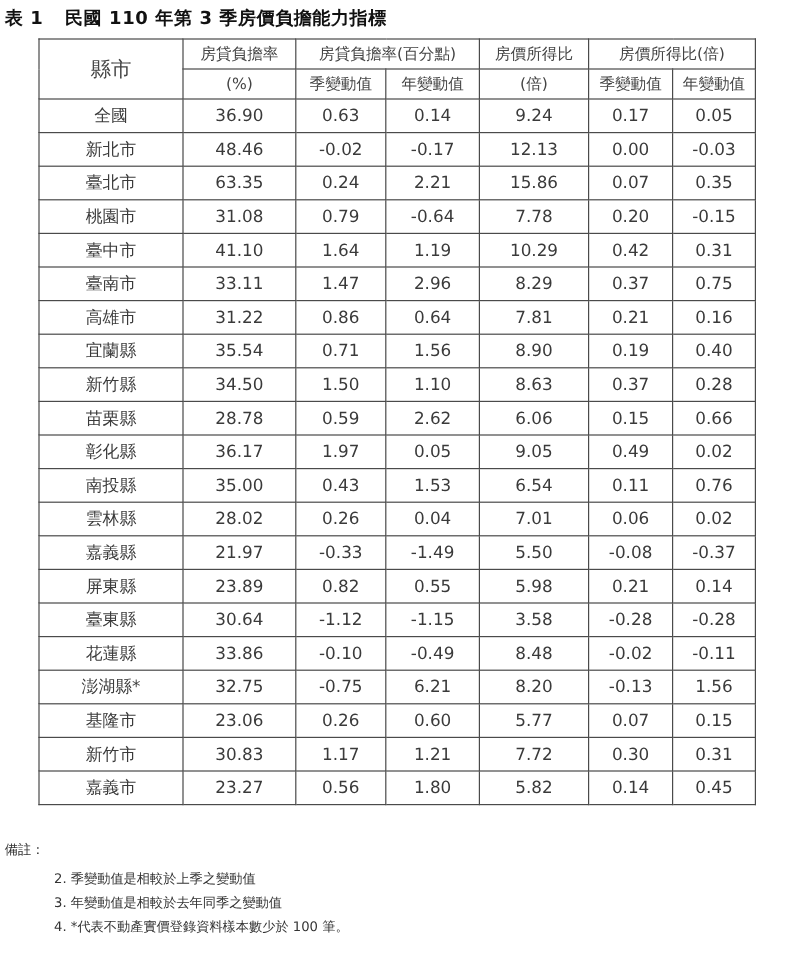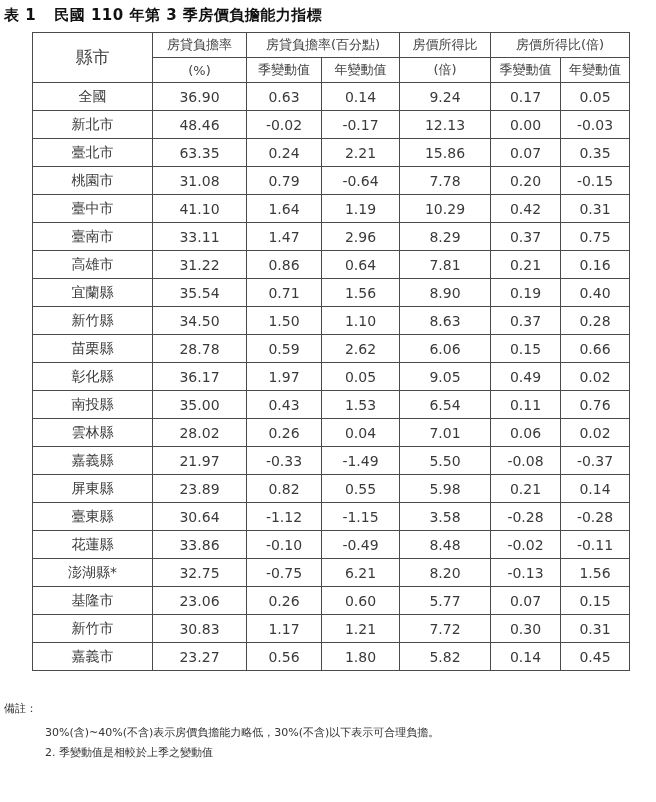--- a/index.html
+++ b/index.html
@@ -259,15 +259,16 @@
         <td>1.80</td>
         <td>5.82</td>
         <td>0.14</td>
         <td>0.45</td>
       </tr>
     </tbody>
 </table>
 
 <div class="notes">
   <div class="label">備註：</div>
-  <div class="cont">30%(含)~40%(不含)表示房價負擔能力略低，30%(不含)以下表示可合理負擔。</div>
   <div class="item">2. 季變動值是相較於上季之變動值</div>
+  <div class="item">3. 年變動值是相較於去年同季之變動值</div>
+  <div class="item">4. *代表不動產實價登錄資料樣本數少於 100 筆。</div>
 </div>
 
 </body></html>

